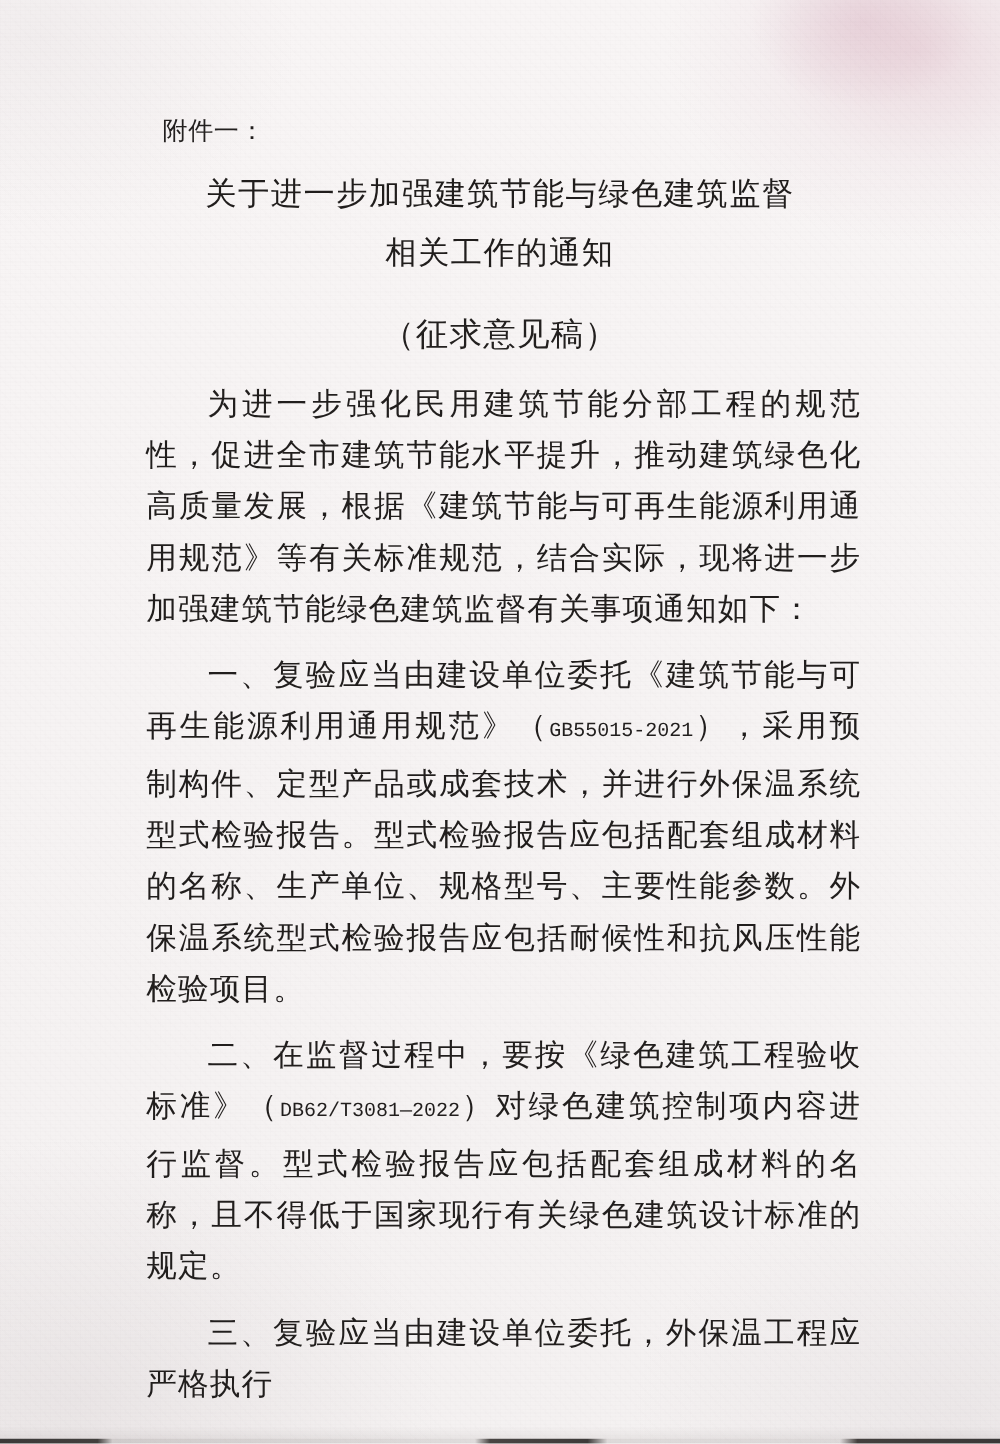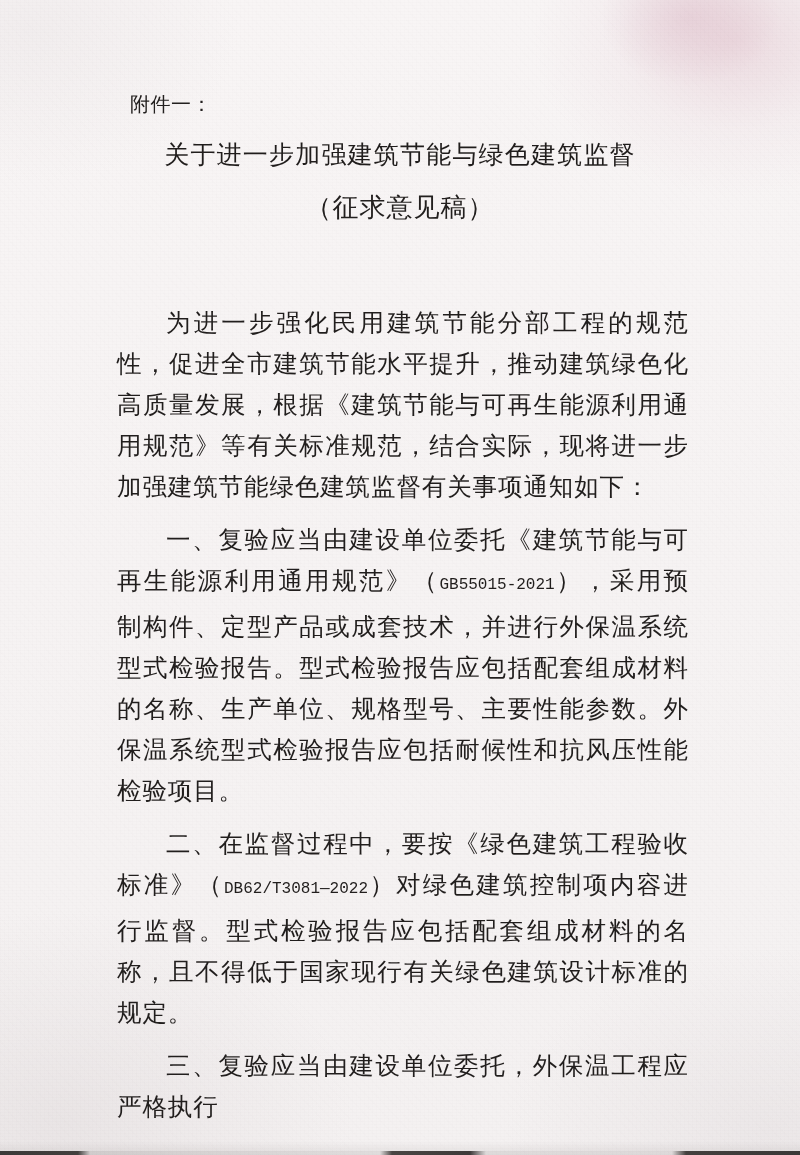--- a/index.html
+++ b/index.html
@@ -75,22 +75,22 @@
     font-family: "DejaVu Sans", sans-serif;
     font-size: 25px;
     line-height: 47px;
     font-weight: 400;
     color: #201d1c;
     letter-spacing: 1.2px;
     white-space: nowrap;
   }
 
   .subtitle-line {
-    margin-top: 12px;
-    font-family: Liberation Serif, serif;
+    margin-top: 24px;
+    font-family: Liberation Sans, sans-serif;
     font-size: 26px;
     line-height: 36px;
     color: #23201f;
     letter-spacing: 1px;
     white-space: nowrap;
   }
 
   
   .body-block {
     position: absolute;
@@ -163,20 +163,21 @@
 <div class="page">
 
   <div class="grain"></div>
 
   <div class="content">
 
     <div class="attach-label">附件一：</div>
 
     <div class="title-block">
       <div class="title-line">关于进一步加强建筑节能与绿色建筑监督</div>
+      <div class="title-line">相关工作的通知</div>
       <div class="subtitle-line">（征求意见稿）</div>
     </div>
 
     <div class="body-block">
 
 
       <p class="para indent">为进一步强化民用建筑节能分部工程的规范性，促进全市建筑节能水平提升，推动建筑绿色化高质量发展，根据《建筑节能与可再生能源利用通用规范》等有关标准规范，结合实际，现将进一步加强建筑节能绿色建筑监督有关事项通知如下：</p>
 
       <p class="para indent"><span>一、复验应当由建设单位委托《建筑节能与可再生能源利用通用规范》（</span><span class="latin">GB55015-2021</span><span>），采用预制构件、定型产品或成套技术，并进行外保温系统型式检验报告。型式检验报告应包括配套组成材料的名称、生产单位、规格型号、主要性能参数。外保温系统型式检验报告应包括耐候性和抗风压性能检验项目。</span></p>
 

